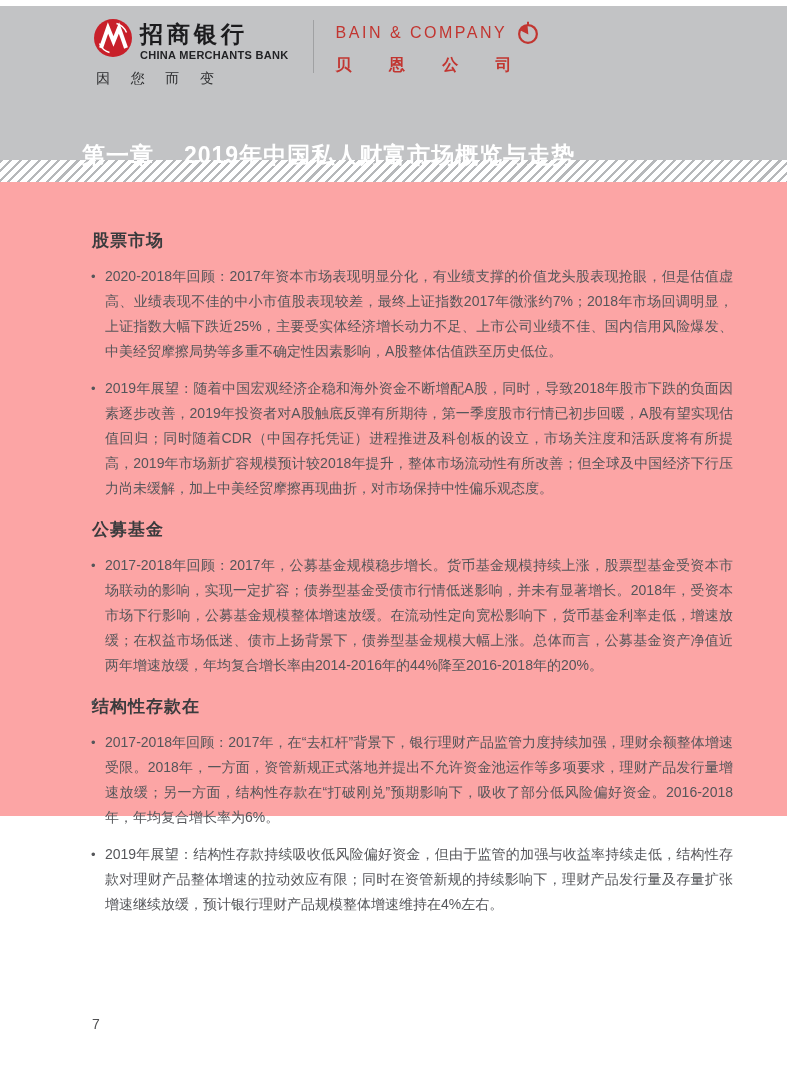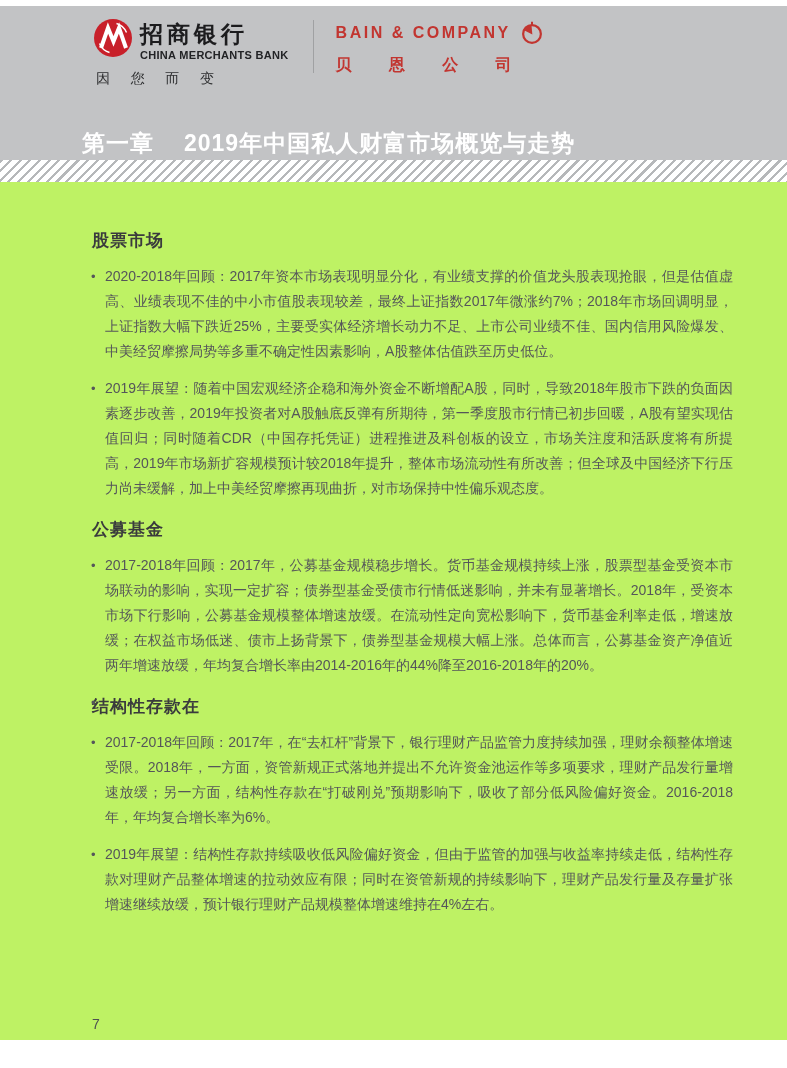--- a/index.html
+++ b/index.html
@@ -3,47 +3,47 @@
 <meta charset="utf-8">
 <style>
   html, body { margin: 0; padding: 0; }
   body {
     width: 787px; height: 1068px;
     background: #ffffff;
     font-family: "Liberation Sans", sans-serif;
     position: relative;
     overflow: hidden;
   }
-  .page { position: relative; width: 787px; height: 1040px; background: #bef264; }
+  .page { position: relative; width: 787px; height: 816px; background: #fca5a5; }
 
   
   .top-strip { height: 6px; background: #ffffff; }
   .header-block { background: #c2c3c5; height: 154px; }
 
   .logos { display: flex; align-items: flex-start; padding: 12px 0 0 93px; }
 
   .cmb-row { display: flex; align-items: flex-start; }
   .cmb-icon { width: 40px; height: 40px; display: block; }
   .cmb-text { margin-left: 7px; padding-top: 3px; }
   .cmb-cn { font-size: 23px; font-weight: bold; color: #1c1c1e; letter-spacing: 4px; line-height: 26px; white-space: nowrap; }
   .cmb-en { font-size: 11px; font-weight: bold; color: #222326; letter-spacing: 0.3px; margin-top: 2px; white-space: nowrap; }
   .cmb-tagline { width: 118px; margin-top: 9px; margin-left: 3px; font-size: 14px; color: #2e2f31;
                  text-align: justify; text-align-last: justify; }
 
   .logo-divider { width: 1px; height: 53px; background: #a0a1a3; margin: 2px 22px 0 24px; }
 
   .bain-block { padding-top: 3px; }
   .bain-row { display: flex; align-items: center; }
-  .bain-en { font-size: 16px; font-weight: bold; color: #c23530; letter-spacing: 2.5px; white-space: nowrap; }
+  .bain-en { font-size: 16px; font-weight: normal; color: #c23530; letter-spacing: 2.5px; white-space: nowrap; }
   .bain-compass { width: 24px; height: 24px; margin-left: 9px; display: block; }
   .bain-cn { width: 176px; margin-top: 10px; font-size: 16px; font-weight: bold; color: #c23530;
              text-align: justify; text-align-last: justify; }
 
   .banner { display: flex; gap: 30px; padding-left: 82px; margin-top: 40px; }
-  .banner span { font-size: 23px; font-weight: bold; color: #ffffff; letter-spacing: 1px; line-height: 30px; white-space: nowrap; }
+  .banner span { font-size: 23px; font-weight: bold; color: #ffffff; letter-spacing: 1px; line-height: 30px; white-space: nowrap; margin-top: 12px; }
 
   
   .stripes {
     height: 22px;
     background: repeating-linear-gradient(135deg, #b6b8ba 0px, #b6b8ba 2.2px, #ffffff 2.2px, #ffffff 6.8px);
   }
 
   
   main { padding: 0 54px 0 92px; }
   h2.section-heading {

